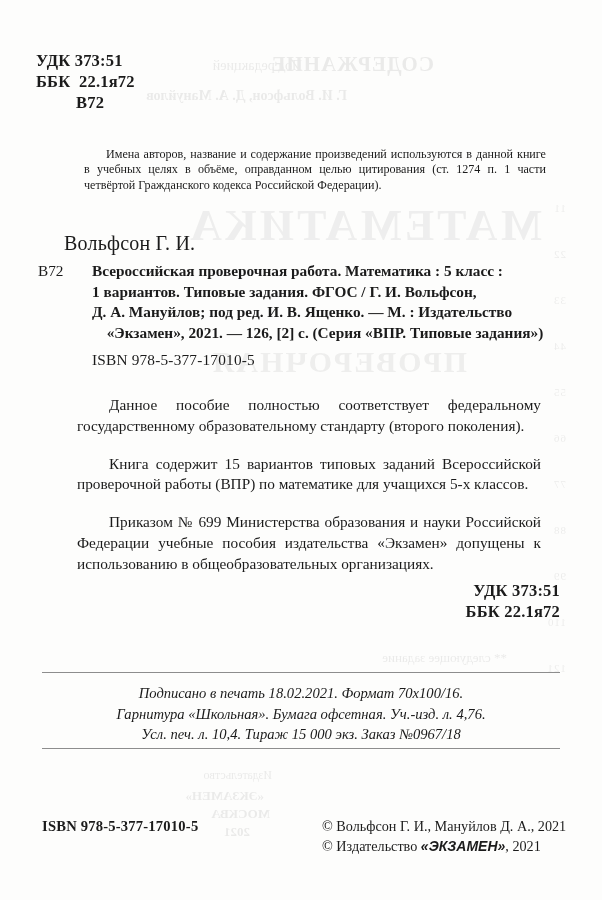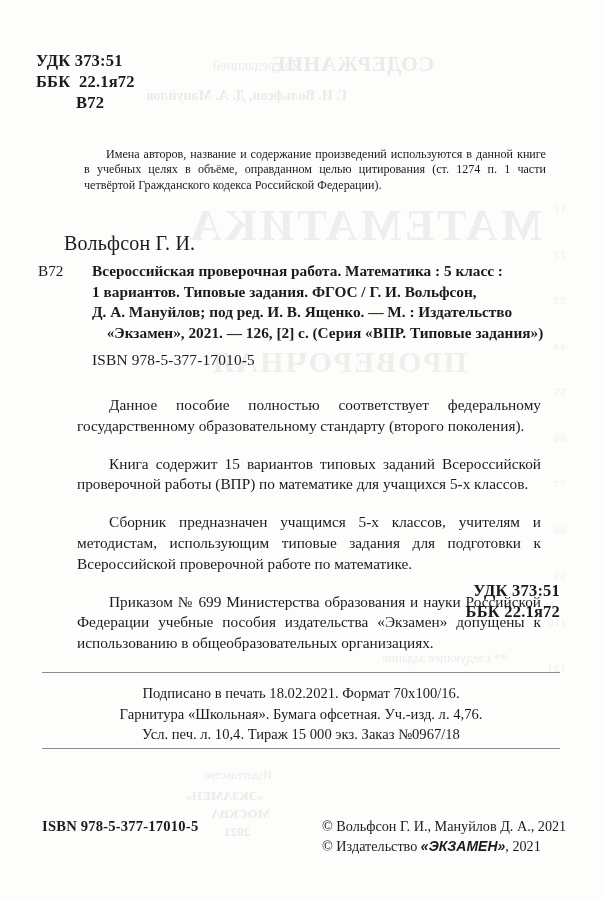--- a/index.html
+++ b/index.html
@@ -165,21 +165,21 @@
   .rule-bottom { top: 748px; }
 
   .imprint {
     top: 683px;
     left: 42px;
     width: 518px;
     text-align: center;
     font-size: 14.6px;
     line-height: 20.5px;
   }
-  .imprint div { white-space: nowrap; }
+  .imprint div { white-space: nowrap; font-style: italic; }
 
   
   .isbn-bottom {
     top: 818px;
     left: 42px;
     font-size: 14.6px;
     font-weight: bold;
     letter-spacing: 0.2px;
   }
   .copyright {
@@ -248,21 +248,20 @@
         <p>Д. А. Мануйлов; под ред. И. В. Ященко. — М. : Издательство</p>
         <p class="last">«Экзамен», 2021. — 126, [2] с. (Серия «ВПР. Типовые задания»)</p>
       </div>
     </div>
 
     <div class="block isbn-top">ISBN 978-5-377-17010-5</div>
 
     <div class="block body-text">
       <p>Данное пособие полностью соответствует федеральному государственному образовательному стандарту (второго поколения).</p>
       <p>Книга содержит 15 вариантов типовых заданий Всероссийской проверочной работы (ВПР) по математике для учащихся 5-х классов.</p>
-      <p>Сборник предназначен учащимся 5-х классов, учителям и методистам, использующим типовые задания для подготовки к Всероссийской проверочной работе по математике.</p>
       <p class="tail">Приказом № 699 Министерства образования и науки Российской Федерации учебные пособия издательства «Экзамен» допущены к использованию в общеобразовательных организациях.</p>
     </div>
 
     <div class="block codes-bottom">
       <div>УДК 373:51</div>
       <div>ББК 22.1я72</div>
     </div>
 
     <div class="rule rule-top"></div>
     <div class="block imprint">

